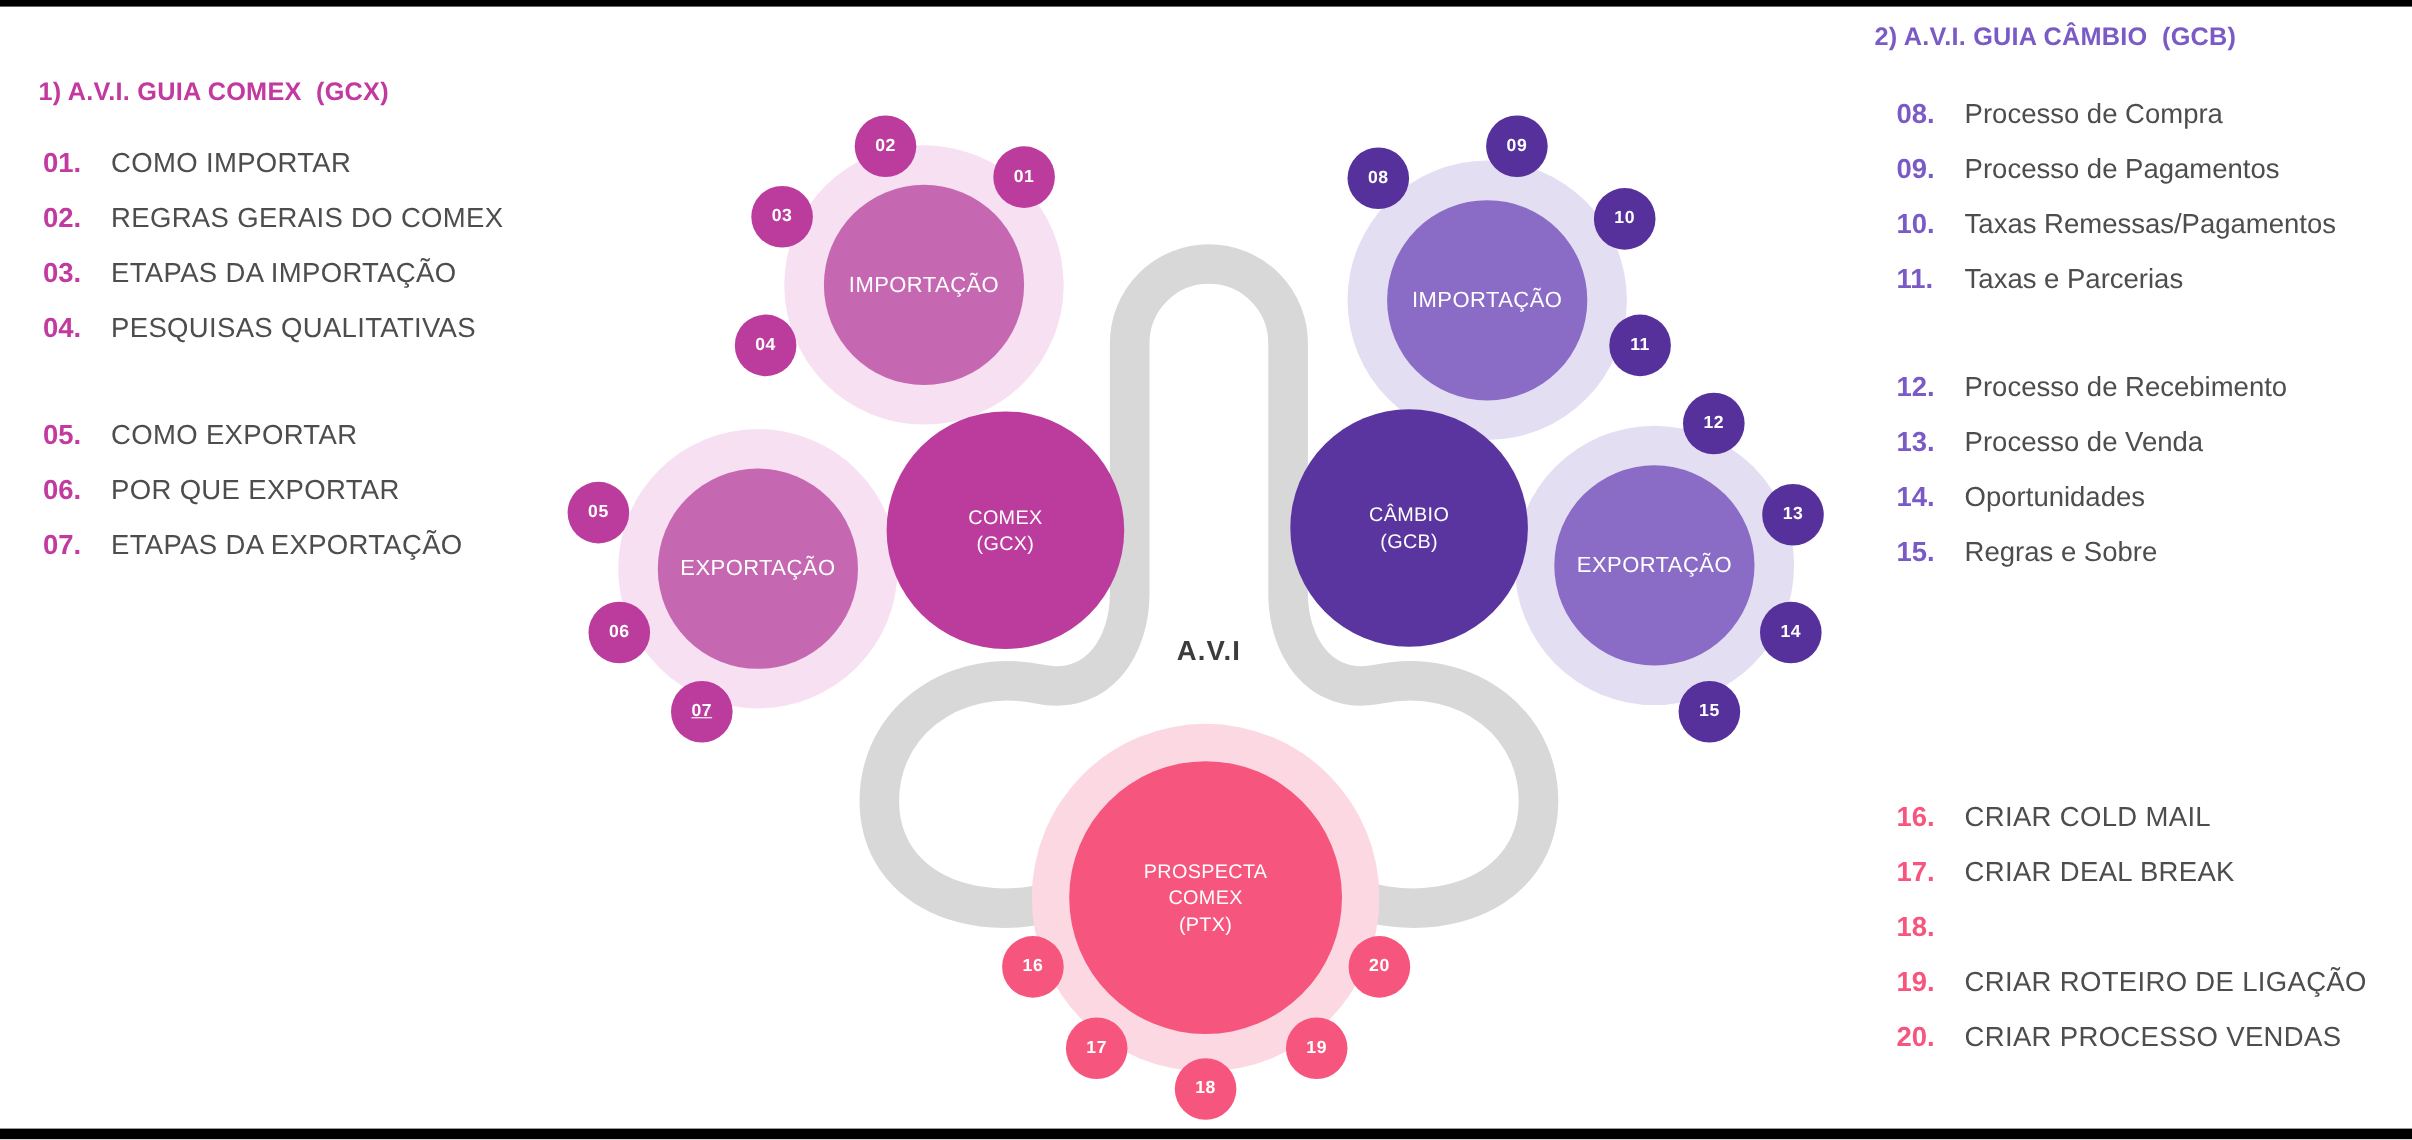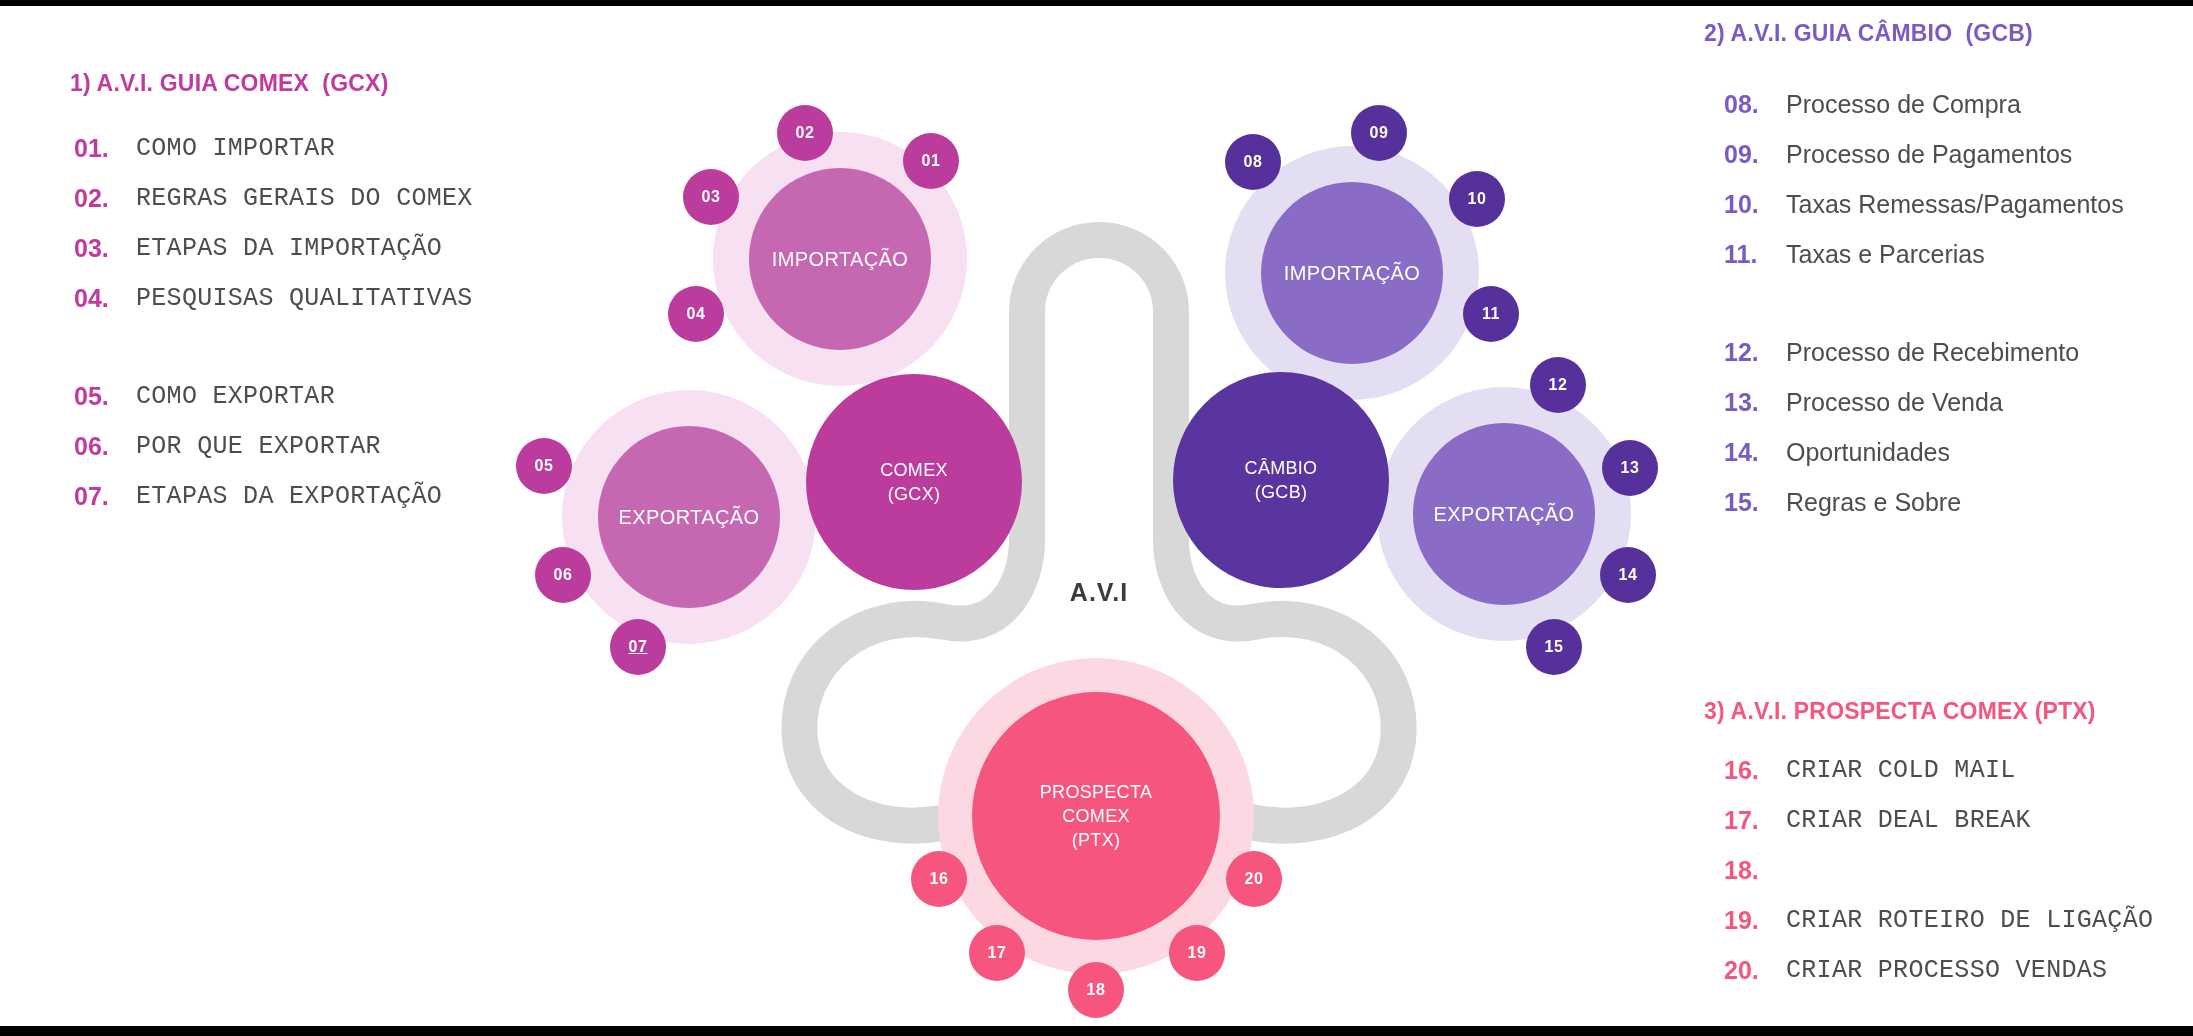--- a/index.html
+++ b/index.html
@@ -13,26 +13,26 @@
 
   
   .panel{position:absolute;z-index:15;}
   .heading{font-size:23px;font-weight:700;margin:0;white-space:pre-wrap;letter-spacing:.2px;}
   .group{margin-top:26px;}
   .group.gap{margin-top:48px;}
   .group.tight{margin-top:20px;}
   .row{display:flex;align-items:center;height:50px;}
   .num{min-width:62px;font-weight:600;font-size:25px;}
   .lbl{font-size:25px;color:var(--label-gray,#4d4d4d);}
-  .p-comex .heading,.p-comex .num{color:var(--heading-magenta,#c23a9f);margin-left:35px;}
+  .p-comex .heading,.p-comex .num{color:var(--heading-magenta,#c23a9f);}
   .p-cambio .heading,.p-cambio .num{color:var(--heading-purple,#7a5bc6);}
   .p-prospecta .heading,.p-prospecta .num{color:var(--heading-pink,#f6567d);}
   .p-comex .group{padding-left:4px;}
   .p-cambio .group,.p-prospecta .group{padding-left:20px;}
-  .p-comex .lbl,.p-prospecta .lbl{font-weight:500;letter-spacing:.3px;font-family:Liberation Mono, monospace;}
+  .p-comex .lbl,.p-prospecta .lbl{font-weight:500;letter-spacing:.3px;}
 
   
   .connector{position:absolute;left:0;top:0;z-index:1;}
   .connector path{fill:none;stroke:var(--connector-gray,#d8d8d8);stroke-width:36;
     stroke-linecap:round;stroke-linejoin:round;}
   .halo{position:absolute;border-radius:50%;z-index:2;width:254px;height:254px;}
   .halo-mg{background:var(--magenta-halo,#f6e0f2);}
   .halo-pu{background:var(--purple-halo,#e4def3);}
   .halo-pk{background:var(--pink-halo,#fcd8e2);}
   .node,.hub{position:absolute;border-radius:50%;display:flex;align-items:center;
@@ -133,21 +133,20 @@
         <span class="lbl">Oportunidades</span>
       </div>
       <div class="row">
         <span class="num">15.</span>
         <span class="lbl">Regras e Sobre</span>
       </div>
     </div>
   </section>
 
   <section class="panel p-prospecta" style="left:1704px;top:698px;">
-    <h2 class="heading">3) A.V.I. PROSPECTA COMEX (PTX)</h2>
     <div class="group tight">
       <div class="row">
         <span class="num">16.</span>
         <span class="lbl">CRIAR COLD MAIL</span>
       </div>
       <div class="row">
         <span class="num">17.</span>
         <span class="lbl">CRIAR DEAL BREAK</span>
       </div>
       <div class="row">

